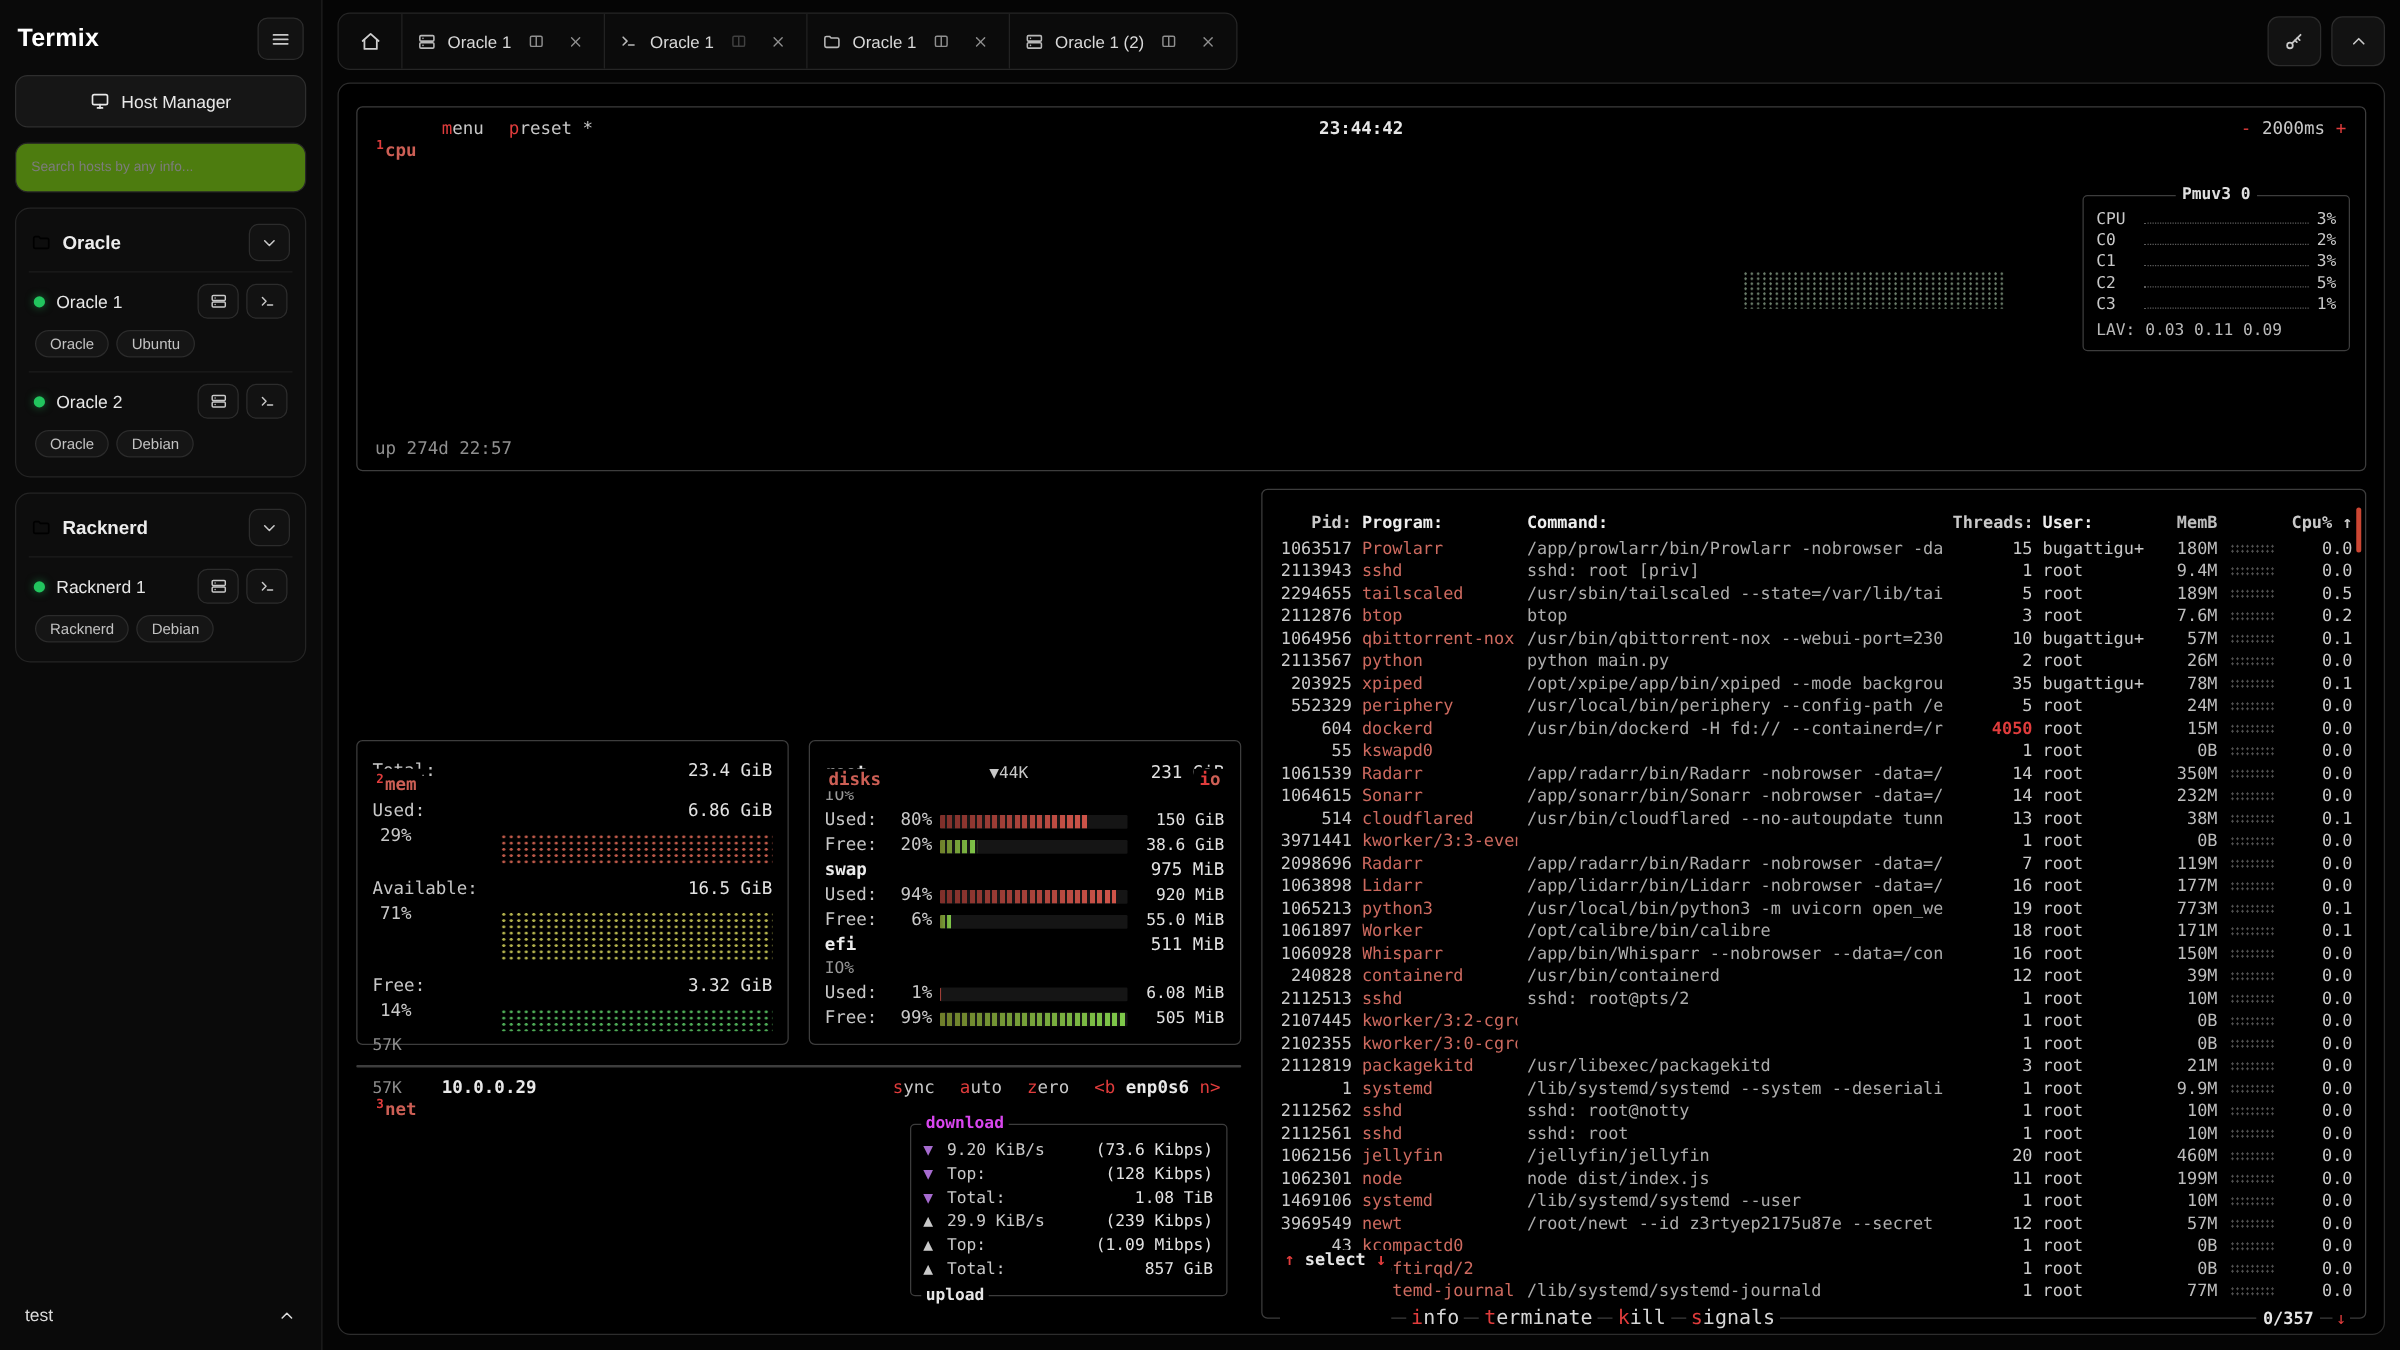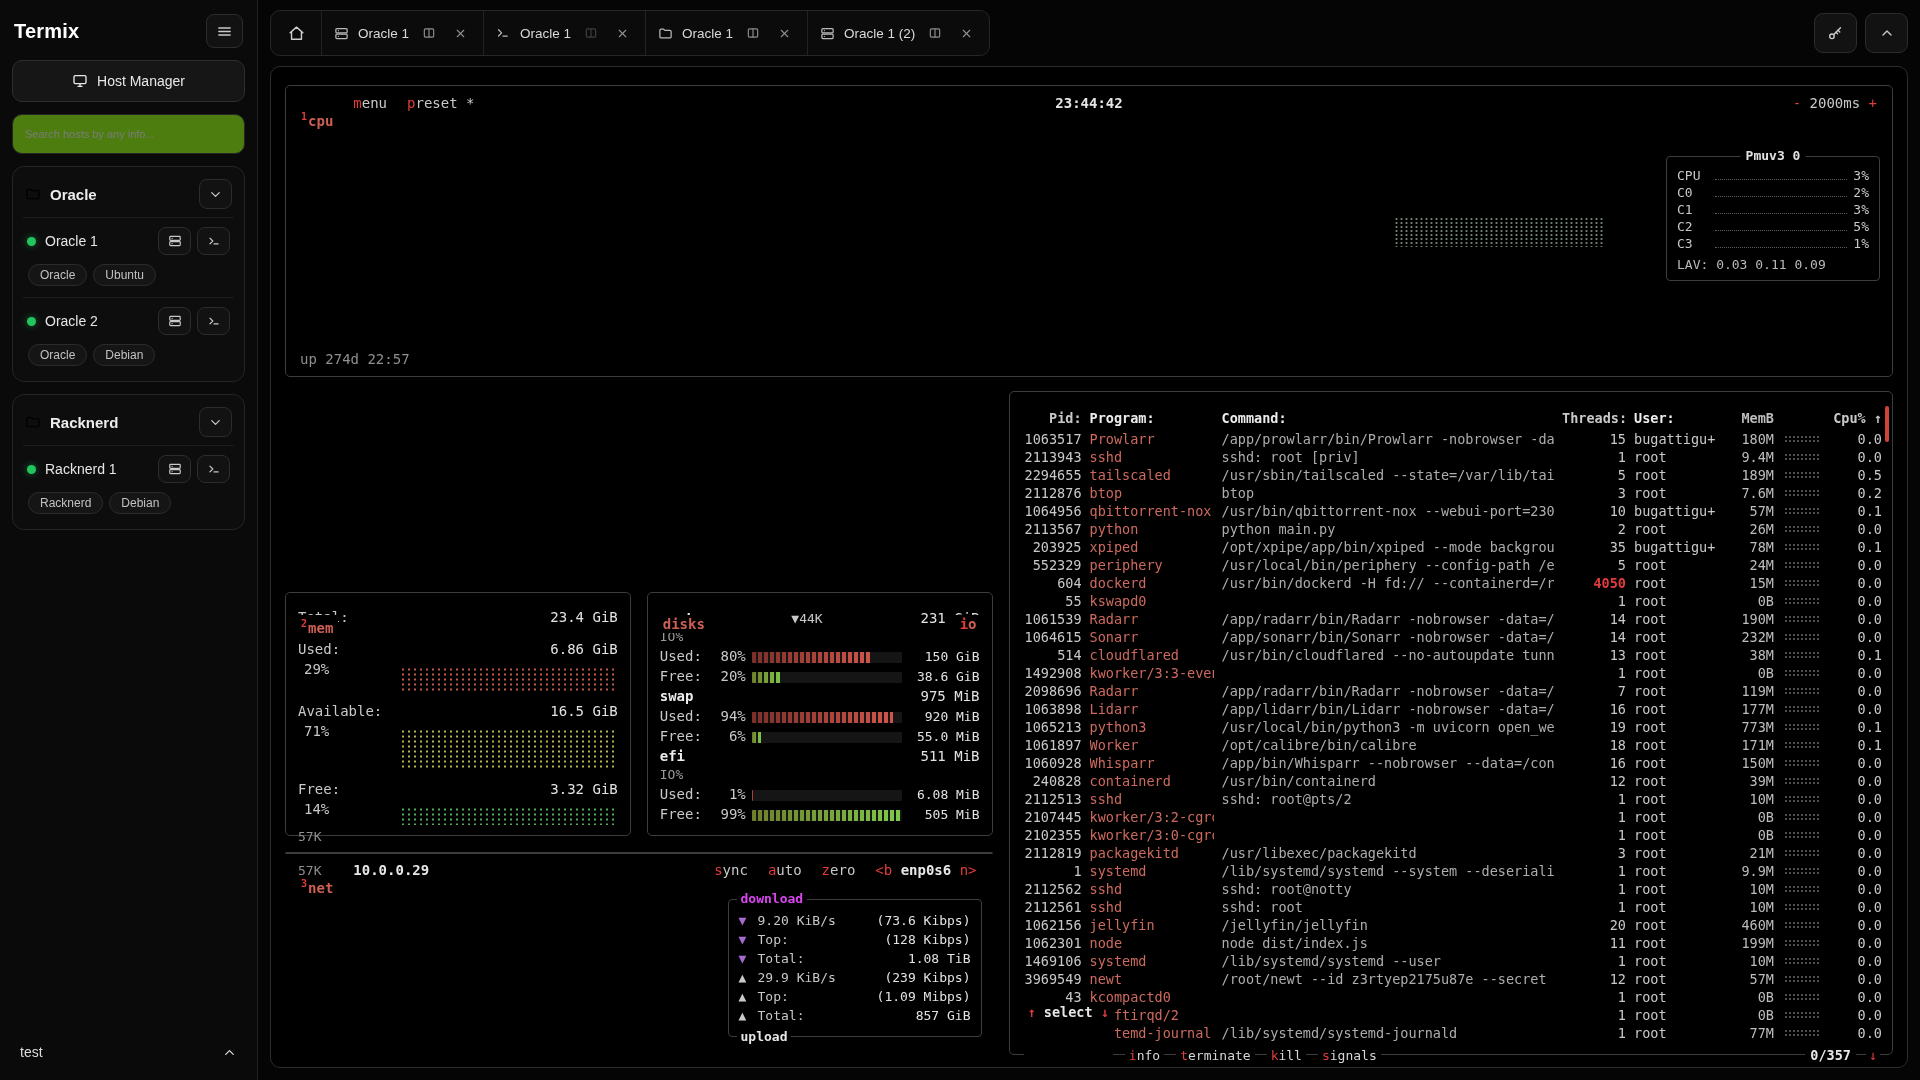--- a/index.html
+++ b/index.html
@@ -121,21 +121,21 @@
   .c-cmd{color:#adadad;overflow:hidden;white-space:nowrap;}
   .c-thr{text-align:right;color:#c9c9c9;}
   .c-user{color:#c9c9c9;overflow:hidden;white-space:nowrap;}
   .c-mem{text-align:right;color:#bdbdbd;}
   .c-dots{height:8px;background-image:radial-gradient(#4f4f4f .8px,transparent 1.1px);background-size:4px 4px;margin:0 2px;}
   .c-cpu{text-align:right;color:#c9c9c9;}
   .hl-red{color:#e03c3c;font-weight:bold;}
   .proc-rows{flex:1;overflow:hidden;}
   .proc-scroll{position:absolute;right:3px;top:14px;width:4px;height:36px;background:#cc4633;border-radius:2px;}
   .proc-foot{position:absolute;left:14px;bottom:-10px;display:flex;gap:12px;z-index:3;}
-  .pf-item{background:#000;padding:0 4px;font-size:13px;color:#d6d6d6;display:inline-block;cursor:pointer;margin-top:44px;}
+  .pf-item{background:#000;padding:0 4px;font-size:16px;color:#d6d6d6;display:inline-block;cursor:pointer;margin-top:44px;}
   .pf-select{background:#000;padding:0 4px;font-size:13.5px;color:#e6e6e6;font-weight:bold;cursor:pointer;}
   .proc-count{position:absolute;right:36px;bottom:-10px;background:#000;padding:0 5px;font-weight:bold;color:#e6e6e6;font-size:13.5px;z-index:3;}
   .proc-downarrow{position:absolute;right:12px;bottom:-10px;background:#000;padding:0 3px;color:#e03c3c;font-size:13.5px;z-index:3;cursor:pointer;}
 </style>
 </head>
 <body>
 
 <div class="app">
 
   <aside class="sidebar">
@@ -773,21 +773,21 @@
                 <span class="c-dots"></span>
                 <span class="c-cpu">0.0</span>
               </div>
 
               <div class="prow">
                 <span class="c-pid">1061539</span>
                 <span class="c-prog">Radarr</span>
                 <span class="c-cmd">/app/radarr/bin/Radarr -nobrowser -data=/co</span>
                 <span class="c-thr">14</span>
                 <span class="c-user">root</span>
-                <span class="c-mem">190M</span>
+                <span class="c-mem">350M</span>
                 <span class="c-dots"></span>
                 <span class="c-cpu">0.0</span>
               </div>
 
               <div class="prow">
                 <span class="c-pid">1064615</span>
                 <span class="c-prog">Sonarr</span>
                 <span class="c-cmd">/app/sonarr/bin/Sonarr -nobrowser -data=/co</span>
                 <span class="c-thr">14</span>
                 <span class="c-user">root</span>
@@ -801,21 +801,21 @@
                 <span class="c-prog">cloudflared</span>
                 <span class="c-cmd">/usr/bin/cloudflared --no-autoupdate tunnel</span>
                 <span class="c-thr">13</span>
                 <span class="c-user">root</span>
                 <span class="c-mem">38M</span>
                 <span class="c-dots"></span>
                 <span class="c-cpu">0.1</span>
               </div>
 
               <div class="prow">
-                <span class="c-pid">1492908</span>
+                <span class="c-pid">3971441</span>
                 <span class="c-prog">kworker/3:3-even</span>
                 <span class="c-cmd"></span>
                 <span class="c-thr">1</span>
                 <span class="c-user">root</span>
                 <span class="c-mem">0B</span>
                 <span class="c-dots"></span>
                 <span class="c-cpu">0.0</span>
               </div>
 
               <div class="prow">

